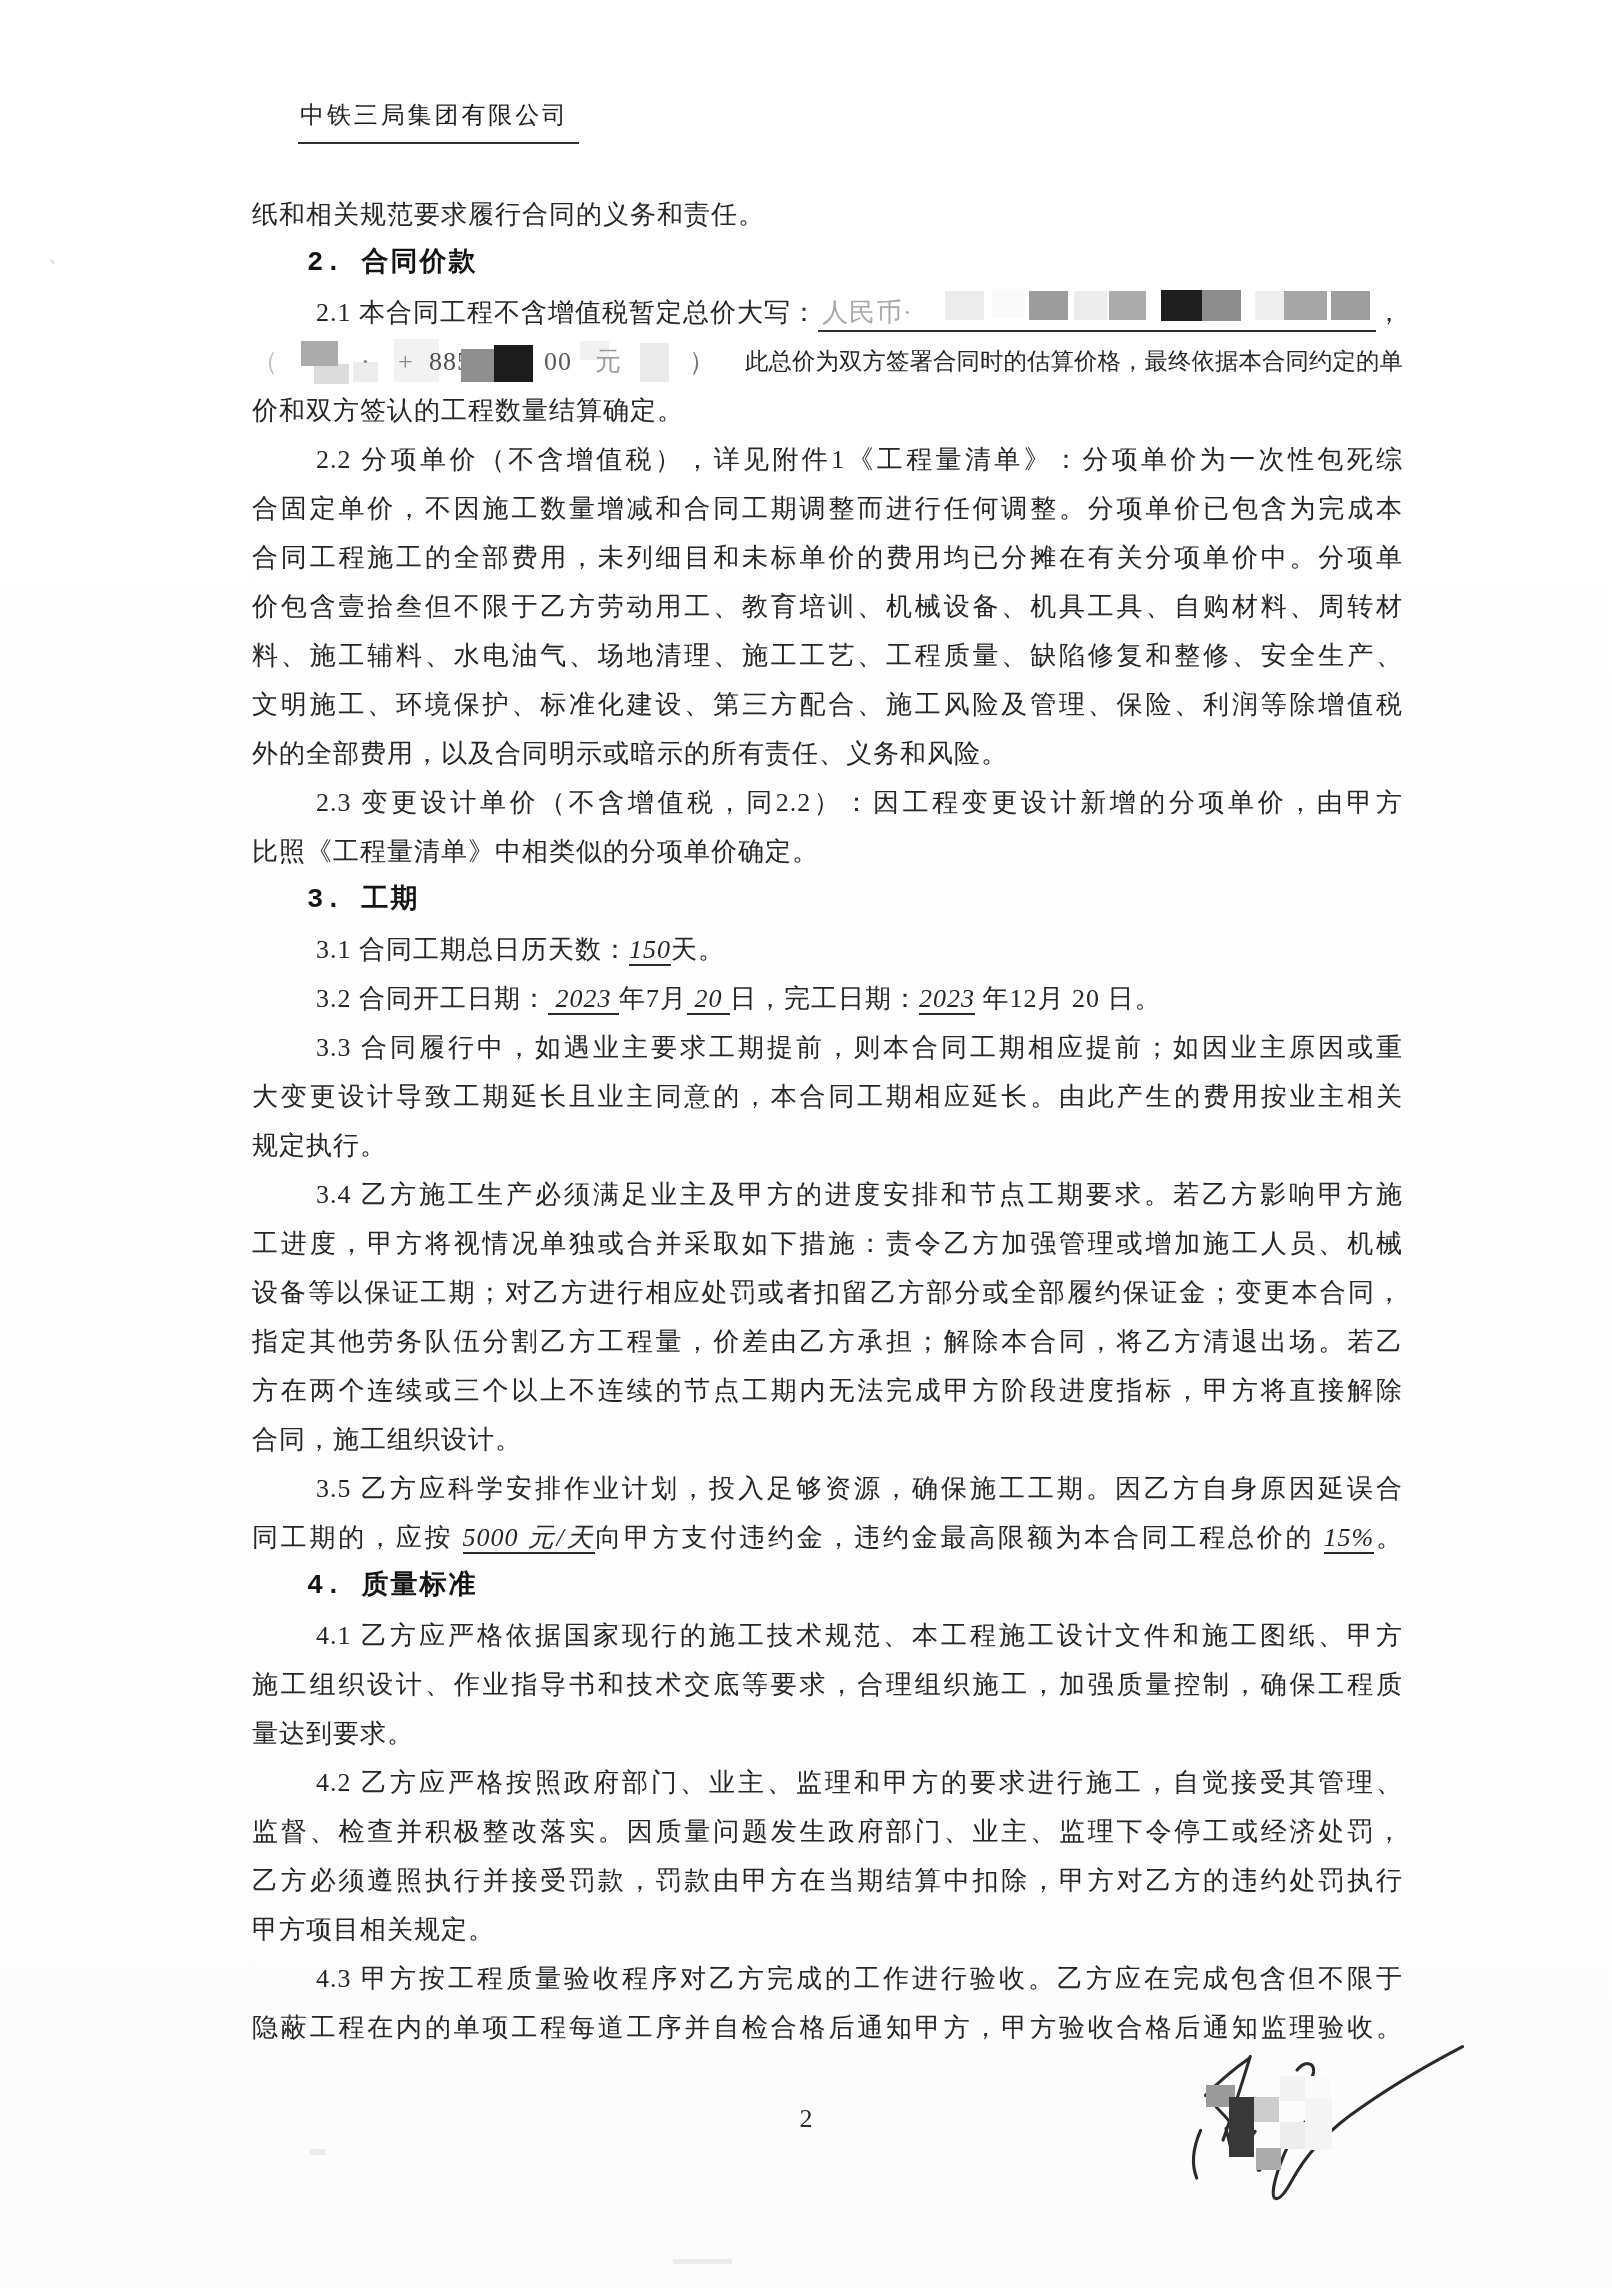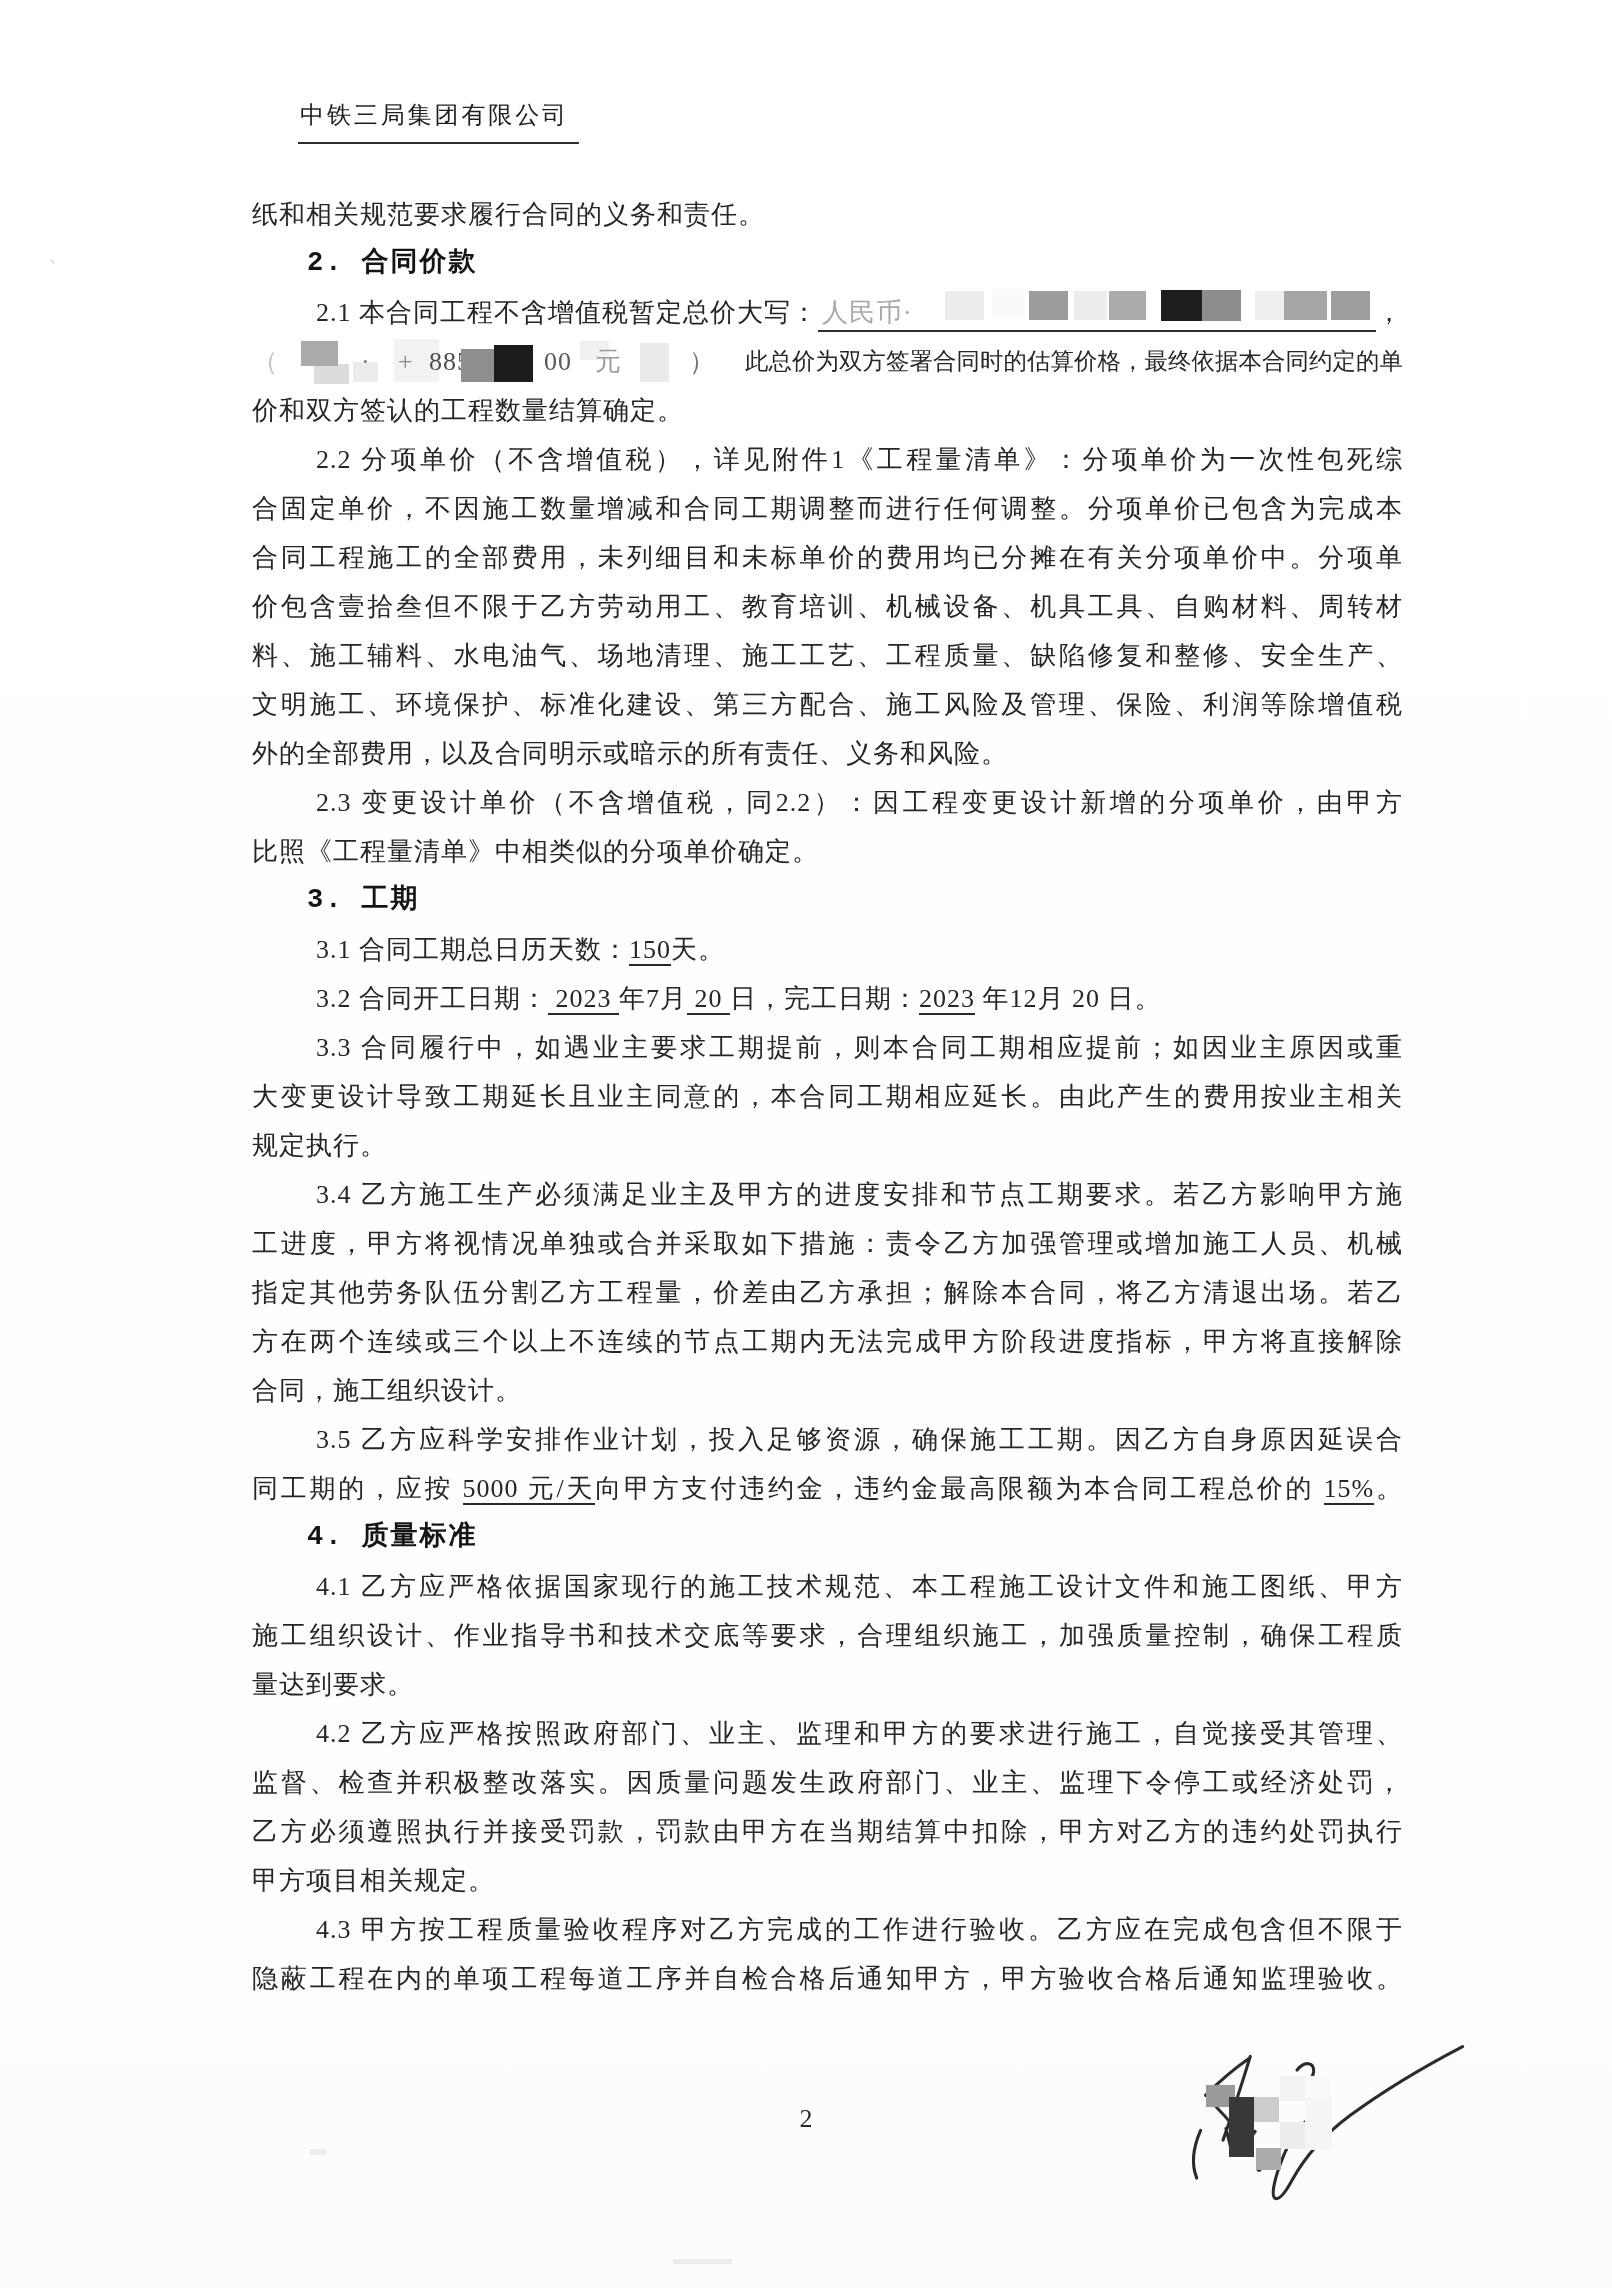--- a/index.html
+++ b/index.html
@@ -16,21 +16,21 @@
   }
   
   #doc-lines{position:absolute;left:252px;top:190px;width:1151px;}
   .line{height:49px;line-height:49px;font-size:26px;letter-spacing:1px;overflow:hidden;}
   .fill{text-align:justify;text-align-last:justify;}
   .ind{padding-left:64px;}
   .heading{
     font-family:Liberation Mono, monospace;font-weight:bold;
     font-size:27px;color:#141414;padding-left:55px;letter-spacing:2px;
   }
-  .u{border-bottom:2px solid #2a2a2a;white-space:pre;}
+  .u{border-bottom:2px solid #2a2a2a;white-space:pre;font-style:italic;}
   
   .amount{display:flex;align-items:flex-start;}
   .amount .pre{white-space:pre;flex:none;}
   .amount .tail{flex:none;}
   .figures{display:flex;align-items:flex-start;}
   .redact{position:relative;display:block;height:49px;overflow:hidden;}
   .r1{flex:1 1 auto;height:42px;border-bottom:2.9px solid #2e2e2e;}
   .r2{flex:none;width:493px;}
   .restfill{flex:1 1 auto;font-size:23.4px;letter-spacing:0;text-align:justify;text-align-last:justify;overflow:hidden;height:49px;}
   .ghost{position:absolute;top:4.9px;line-height:39px;font-size:26px;z-index:2;white-space:pre;}
@@ -104,20 +104,21 @@
       <div class="line fill ind"><span>2.3 变更设计单价（不含增值税，同2.2）：因工程变更设计新增的分项单价，由甲方</span></div>
       <div class="line"><span>比照《工程量清单》中相类似的分项单价确定。</span></div>
       <div class="line heading"><span>3. 工期</span></div>
       <div class="line ind"><span>3.1 合同工期总日历天数：</span><span class="u">150</span><span>天。</span></div>
       <div class="line ind"><span>3.2 合同开工日期：</span><span class="u"> 2023 </span><span>年7月</span><span class="u"> 20 </span><span>日，完工日期：</span><span class="u">2023</span><span> 年12月 20 日。</span></div>
       <div class="line fill ind"><span>3.3 合同履行中，如遇业主要求工期提前，则本合同工期相应提前；如因业主原因或重</span></div>
       <div class="line fill"><span>大变更设计导致工期延长且业主同意的，本合同工期相应延长。由此产生的费用按业主相关</span></div>
       <div class="line"><span>规定执行。</span></div>
       <div class="line fill ind"><span>3.4 乙方施工生产必须满足业主及甲方的进度安排和节点工期要求。若乙方影响甲方施</span></div>
       <div class="line fill"><span>工进度，甲方将视情况单独或合并采取如下措施：责令乙方加强管理或增加施工人员、机械</span></div>
+      <div class="line fill"><span>设备等以保证工期；对乙方进行相应处罚或者扣留乙方部分或全部履约保证金；变更本合同，</span></div>
       <div class="line fill"><span>指定其他劳务队伍分割乙方工程量，价差由乙方承担；解除本合同，将乙方清退出场。若乙</span></div>
       <div class="line fill"><span>方在两个连续或三个以上不连续的节点工期内无法完成甲方阶段进度指标，甲方将直接解除</span></div>
       <div class="line"><span>合同，施工组织设计。</span></div>
       <div class="line fill ind"><span>3.5 乙方应科学安排作业计划，投入足够资源，确保施工工期。因乙方自身原因延误合</span></div>
       <div class="line fill"><span>同工期的，应按 </span><span class="u">5000 元/天</span><span>向甲方支付违约金，违约金最高限额为本合同工程总价的 </span><span class="u">15%</span><span>。</span></div>
       <div class="line heading"><span>4. 质量标准</span></div>
       <div class="line fill ind"><span>4.1 乙方应严格依据国家现行的施工技术规范、本工程施工设计文件和施工图纸、甲方</span></div>
       <div class="line fill"><span>施工组织设计、作业指导书和技术交底等要求，合理组织施工，加强质量控制，确保工程质</span></div>
       <div class="line"><span>量达到要求。</span></div>
       <div class="line fill ind"><span>4.2 乙方应严格按照政府部门、业主、监理和甲方的要求进行施工，自觉接受其管理、</span></div>

